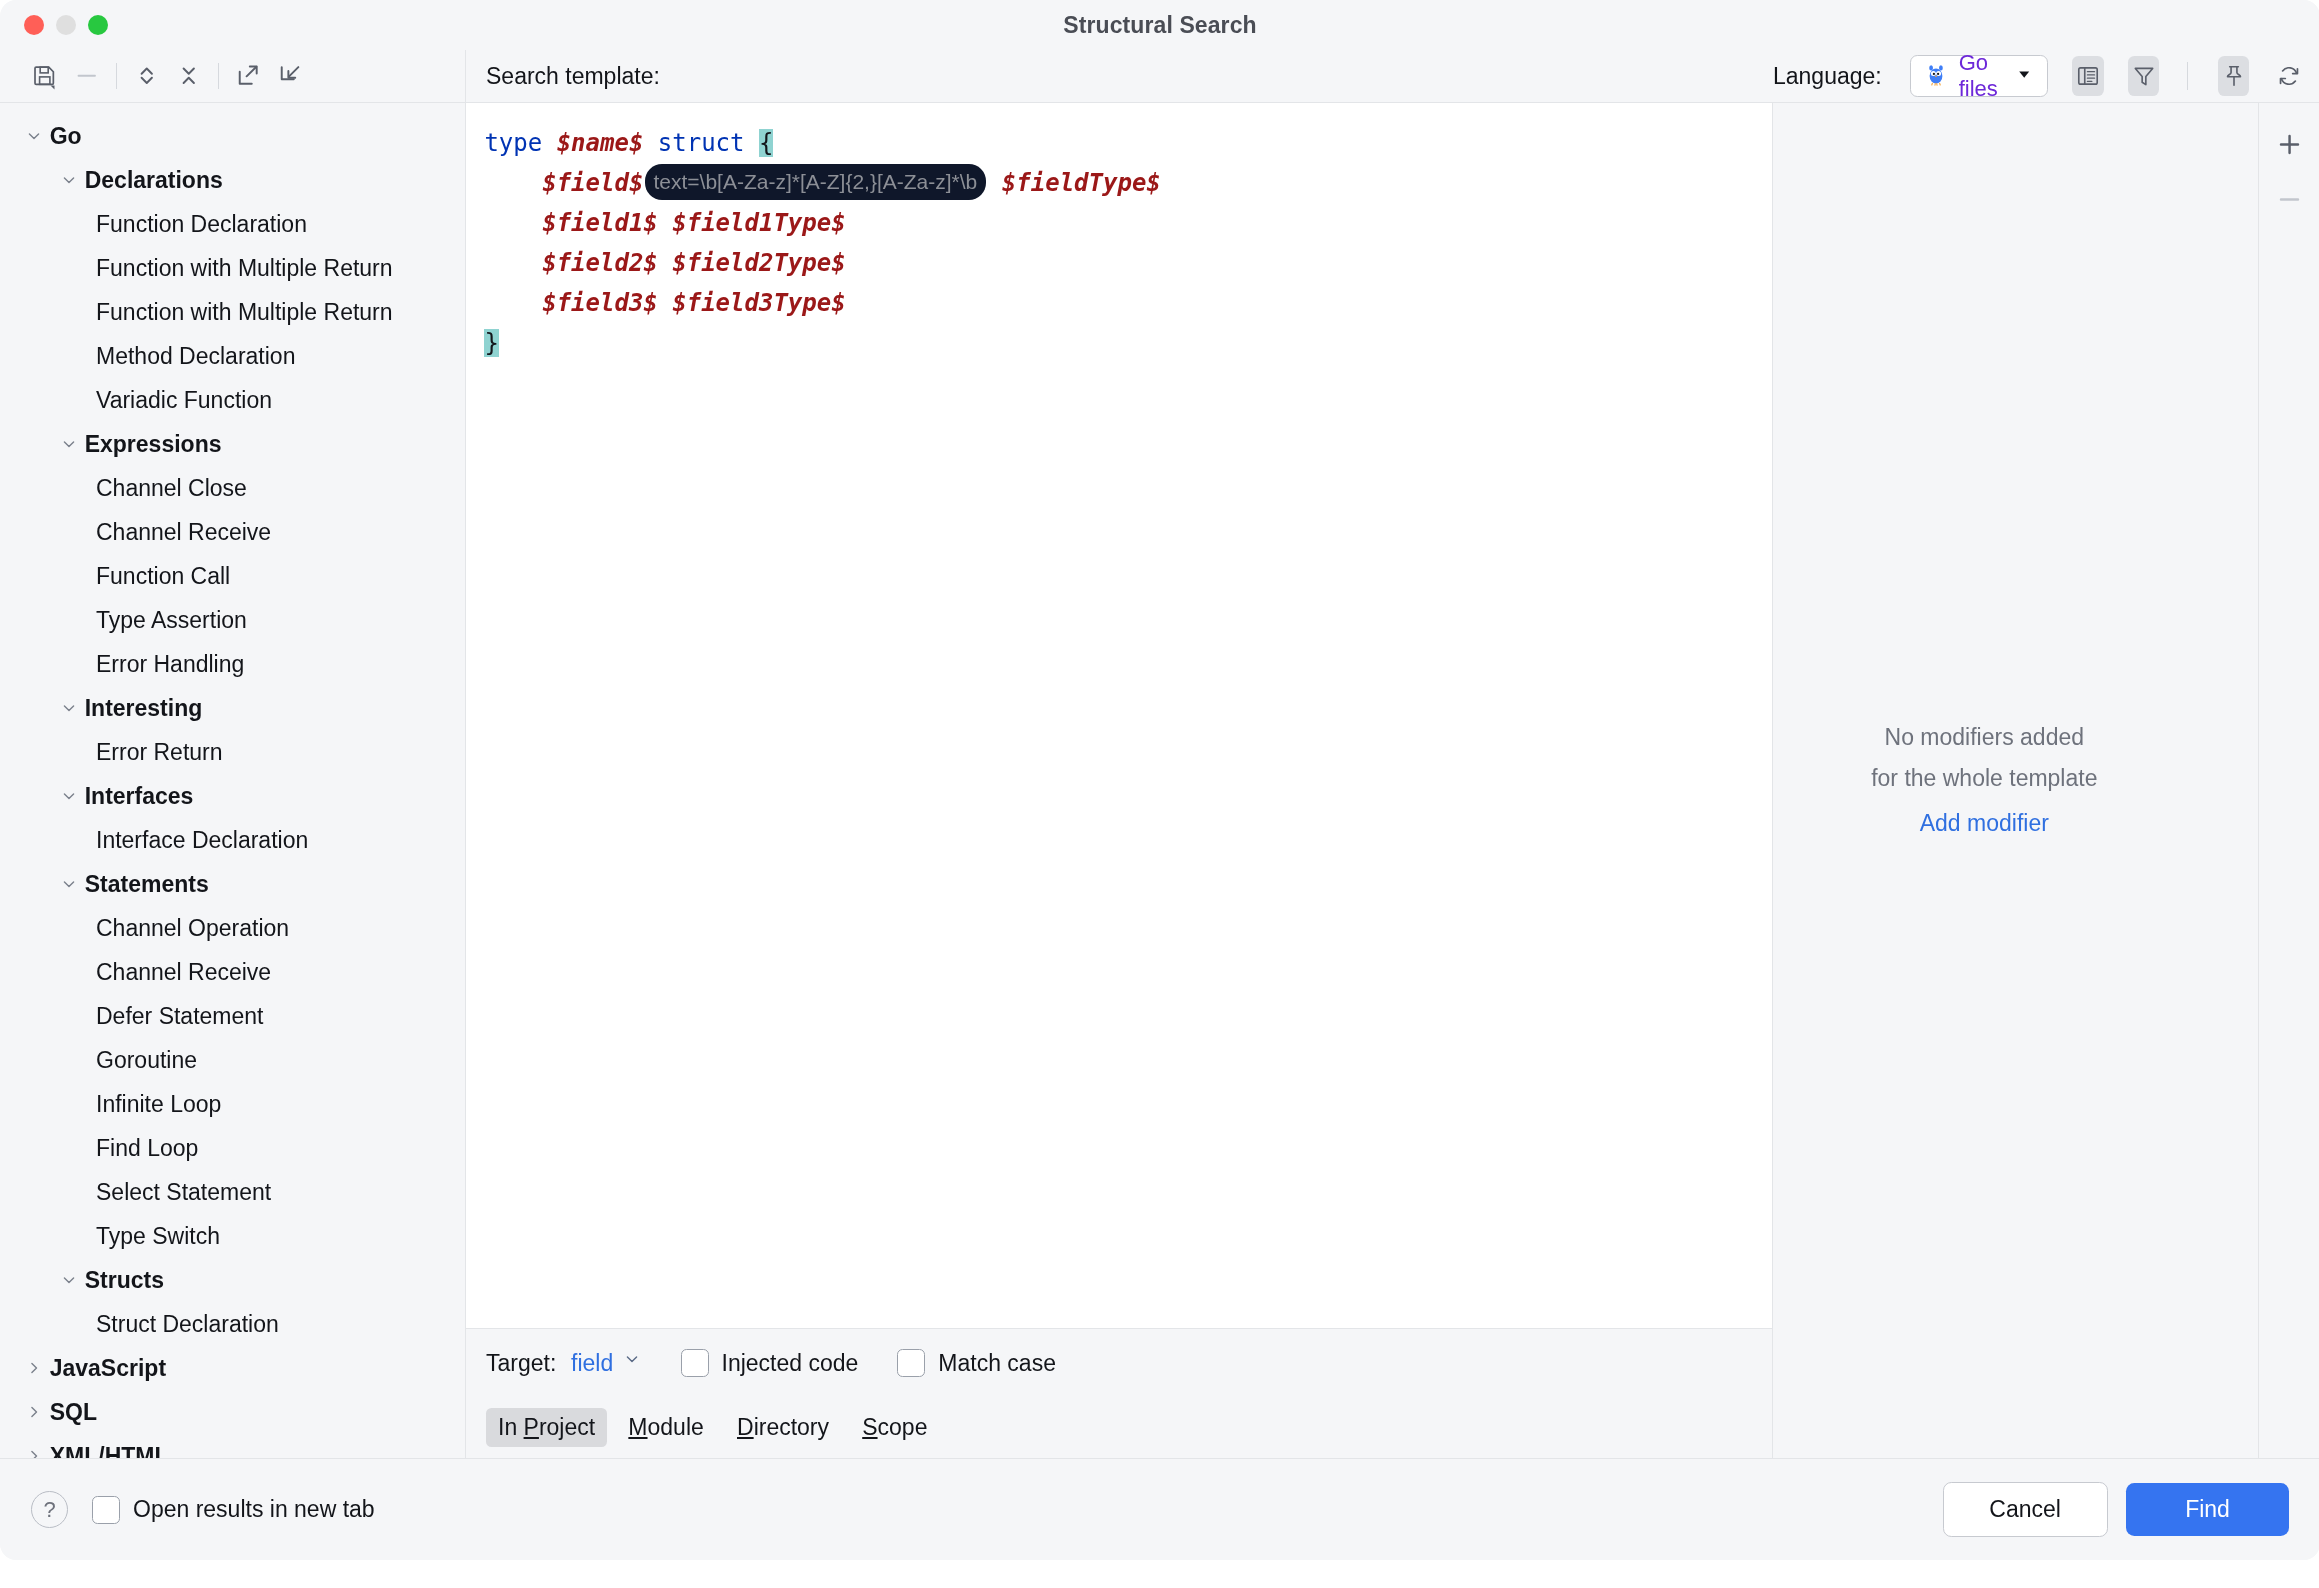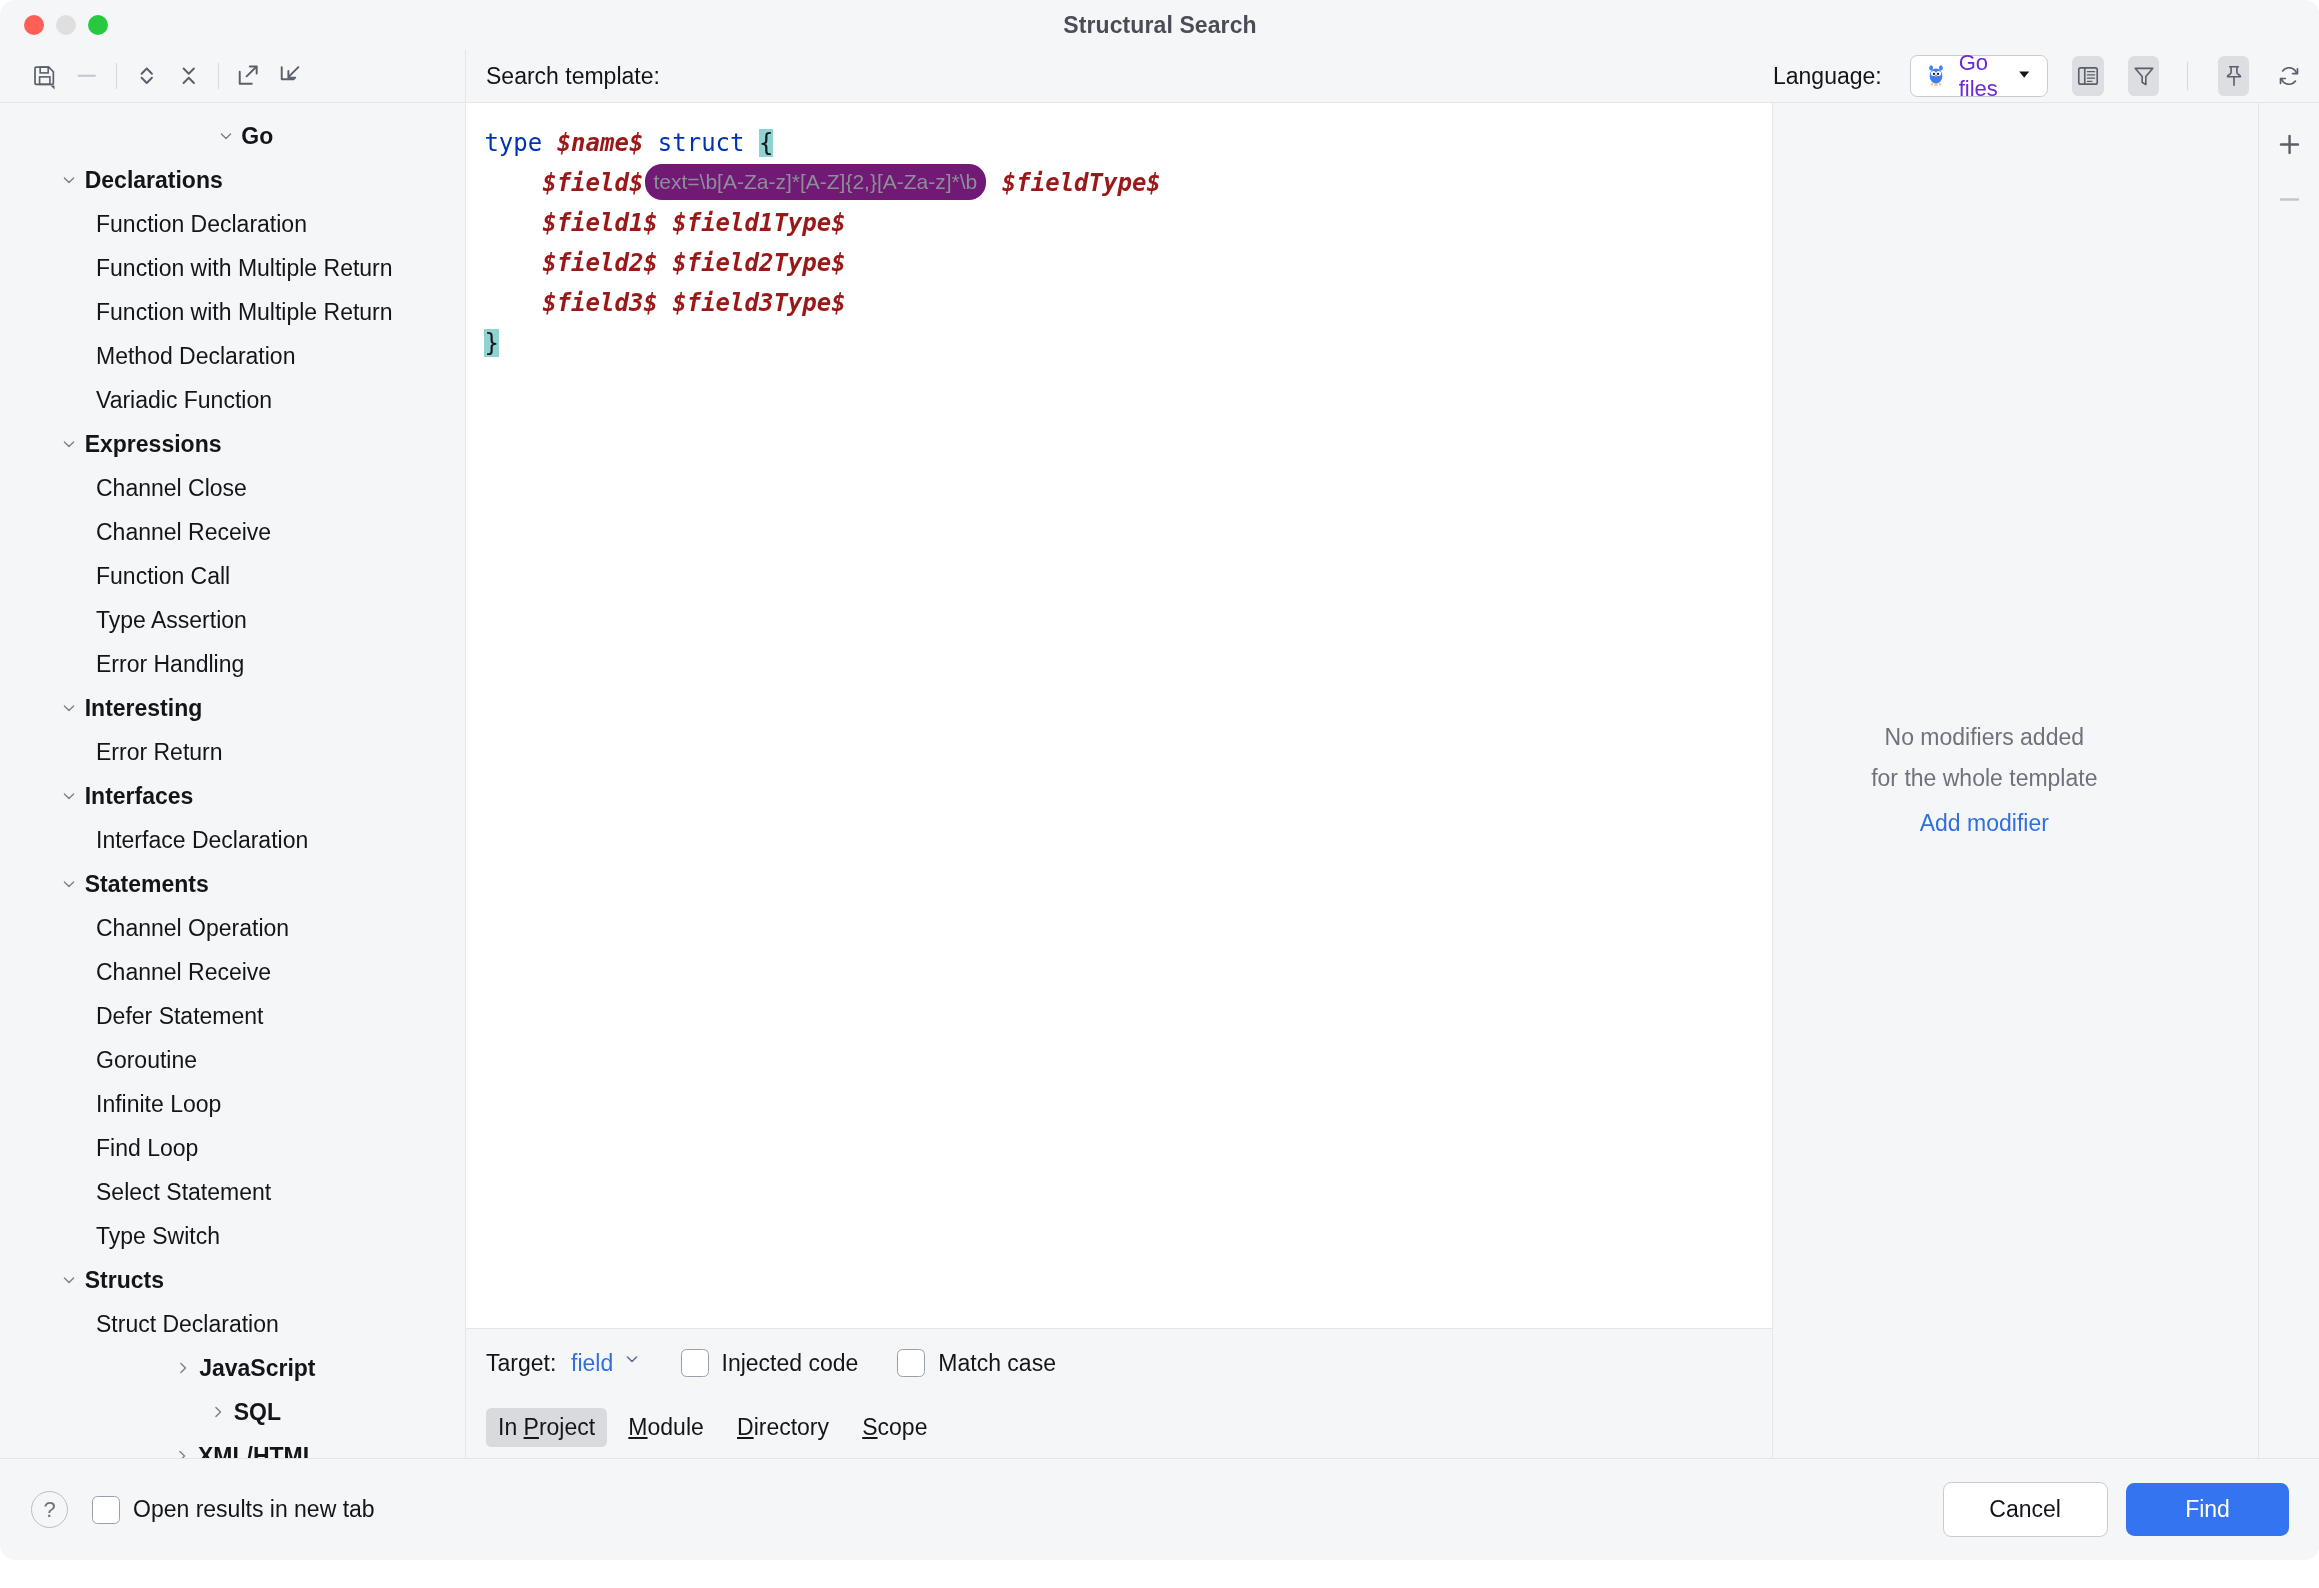--- a/index.html
+++ b/index.html
@@ -108,21 +108,21 @@
     flex: 0 0 24px;
     display: flex; align-items: center; justify-content: center;
     margin-right: 3.7px;
   }
   .tree-label {
     font-size: 23px;
     color: #13151a;
     line-height: 1;
   }
   .tree-label.bold { font-weight: bold; }
-  .lvl0 { padding-left: 22px; justify-content: center; }
+  .lvl0 { padding-left: 22px; }
   .lvl1 { padding-left: 57px; }
   .lvl2 { padding-left: 96px; }
 
   
   .center-panel {
     flex: 1 1 auto;
     display: flex;
     flex-direction: column;
     min-width: 0;
     background: #f5f6f8;
@@ -167,21 +167,21 @@
   .code-line { height: 40px; position: relative; }
   .kw   { color: #0033b3; }
   .var  { color: #9b1818; font-style: italic; font-weight: bold; }
   .brace-hl {
     background: #8fd3d1;
     color: #13151a;
   }
   .plain { color: #13151a; }
   .constraint {
     display: inline-block;
-    background: #701a75;
+    background: #0f172a;
     color: #8c8f96;
     font-family: "Liberation Sans", sans-serif;
     font-size: 21px;
     border-radius: 17px;
     padding: 2.8px 8.3px 3.7px 8.3px;
     line-height: 29px;
     vertical-align: 1.8px;
     margin: 0 1.8px;
   }
 

